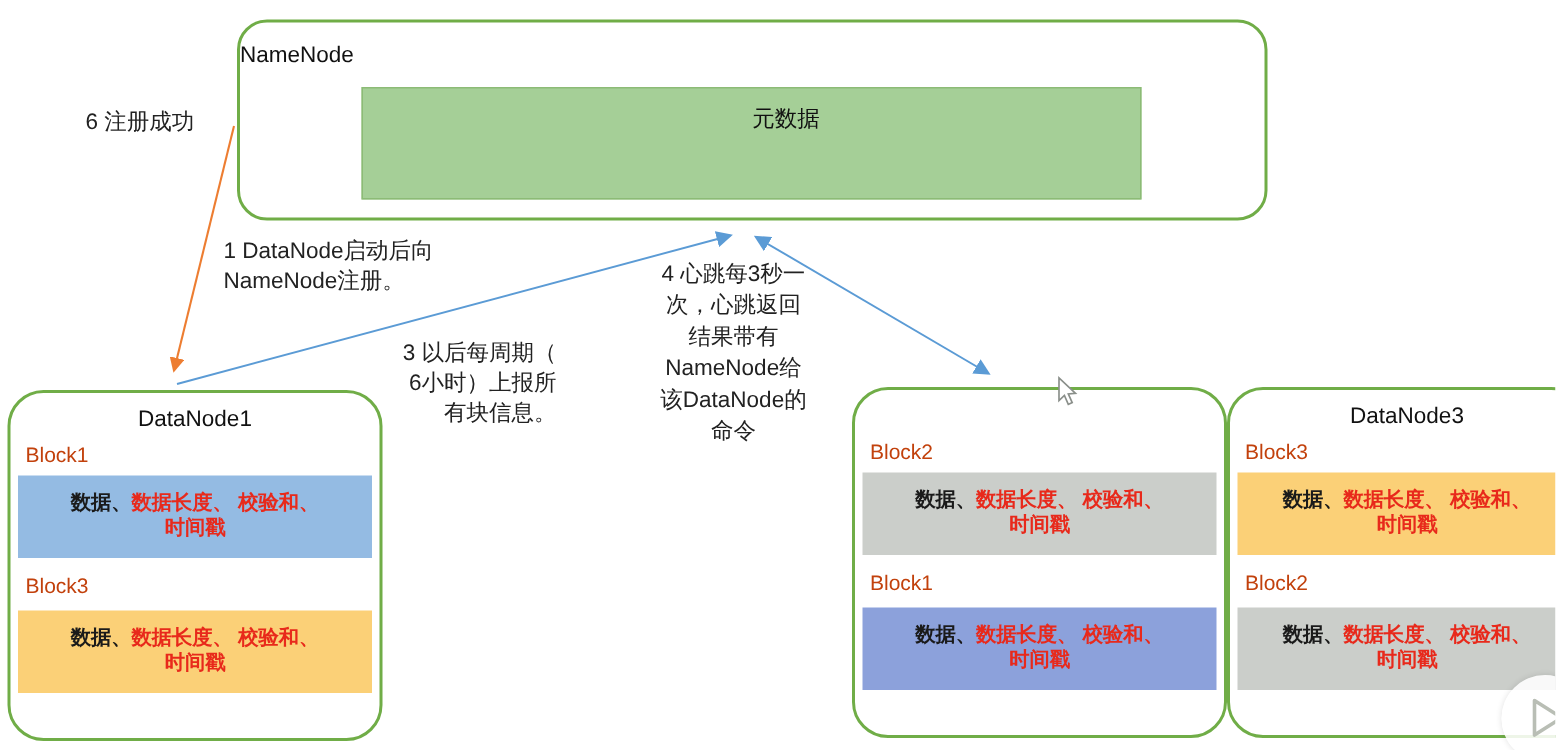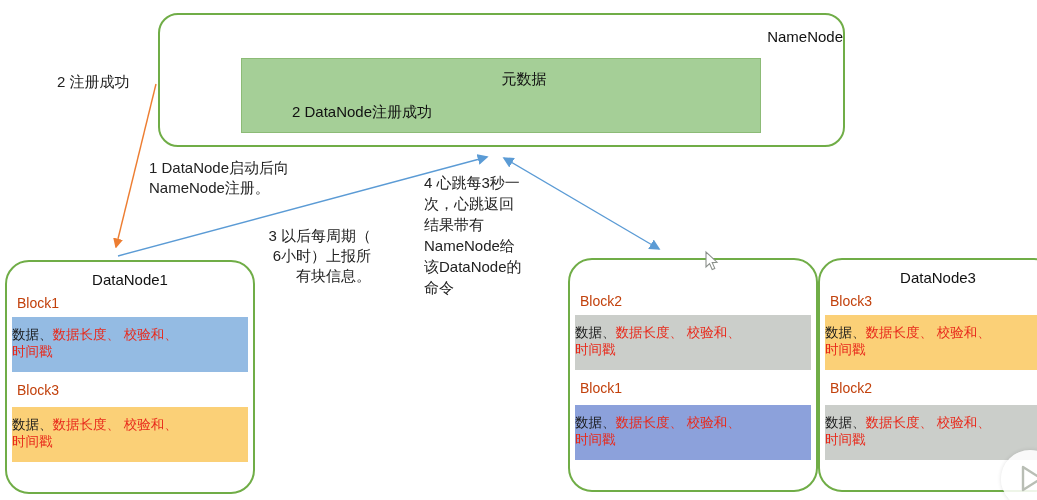--- a/index.html
+++ b/index.html
@@ -6,77 +6,76 @@
   #canvas{
     position:relative;width:1037px;height:500px;background:#ffffff;
     font-family:"Liberation Sans","DejaVu Sans",sans-serif;color:#1a1a1a;
     overflow:hidden;
   }
   
   .namenode{
     position:absolute;left:158px;top:13px;width:687px;height:134px;
     border:2px solid #70AD47;border-radius:20px;background:#fff;box-sizing:border-box;
   }
-  .nn-title{position:absolute;left:0;right:0;top:13px;text-align:right;font-size:15px;color:#111;}
+  .nn-title{position:absolute;left:0;right:0;top:13px;text-align:left;font-size:15px;color:#111;}
   .metabox{
     position:absolute;left:241px;top:58px;width:520px;height:75px;
     background:#A5CF97;border:1px solid #8CBB76;box-sizing:border-box;
   }
   .meta-l1{position:absolute;left:0;right:0;top:11px;text-align:center;font-size:15px;color:#111;padding-left:46px;}
   .meta-l2{position:absolute;left:50px;top:44px;font-size:15px;color:#111;}
   
   .dnode{
     position:absolute;width:250px;height:234px;background:#fff;box-sizing:border-box;
     border:2px solid #70AD47;border-radius:24px;
   }
   .d1{left:5px;top:260px;}
   .d2{left:568px;top:258px;}
   .d3{left:818px;top:258px;width:240px;}
   .dtitle{position:absolute;left:0;right:0;top:9px;text-align:center;font-size:15px;color:#111;}
   .blabel{position:absolute;left:10px;font-size:14px;color:#c2410c;}
   .blabel.first{top:33px;}
   .blabel.second{top:120px;}
   .block{
     position:absolute;left:5px;right:5px;height:55px;box-sizing:border-box;
-    text-align:left;font-size:13.5px;line-height:17px;padding-top:9px;font-weight:400;
+    text-align:center;font-size:13.5px;line-height:17px;padding-top:9px;font-weight:700;
   }
   .block.first{top:55px;}
   .block.second{top:145px;}
   .rd{color:#E8291B;}
   .bk{color:#1a1a1a;}
   
   .annotation{position:absolute;white-space:pre-line;font-size:15px;line-height:20px;color:#222;}
   .a-step2{left:57px;top:72px;}
   .a-step1{left:149px;top:158px;width:180px;}
   .a-step3{left:231px;top:226px;width:140px;text-align:right;}
-  .a-step4{left:424px;top:172px;width:130px;line-height:21px;}
+  .a-step4{left:424px;top:172px;width:130px;line-height:21px;text-align:center;}
   .a-step5{left:652px;top:174px;width:220px;}
   
   .overlay{position:absolute;left:0;top:0;width:1037px;height:500px;pointer-events:none;}
   
   .play-btn{
     position:absolute;left:1001px;top:450px;width:58px;height:58px;border-radius:50%;
     background:rgba(255,255,255,0.88);box-shadow:0 0 4px rgba(0,0,0,0.12);
   }
   .play-btn svg{position:absolute;left:0;top:0;}
 </style>
 </head>
 <body>
 
 <div id="canvas">
 
   <div class="namenode">
     <div class="nn-title">NameNode</div>
   </div>
   <div class="metabox">
     <div class="meta-l1">元数据</div>
-    <div class="meta-l2">2 DataNode注册成功</div>
   </div>
 
-  <div class="annotation a-step2">2 注册成功</div>
+  <div class="annotation a-step2">6 注册成功</div>
   <div class="annotation a-step1">1 DataNode启动后向
 NameNode注册。</div>
   <div class="annotation a-step3">3 以后每周期（
 6小时）上报所
 有块信息。</div>
   <div class="annotation a-step4">4 心跳每3秒一
 次，心跳返回
 结果带有
 NameNode给
 该DataNode的

